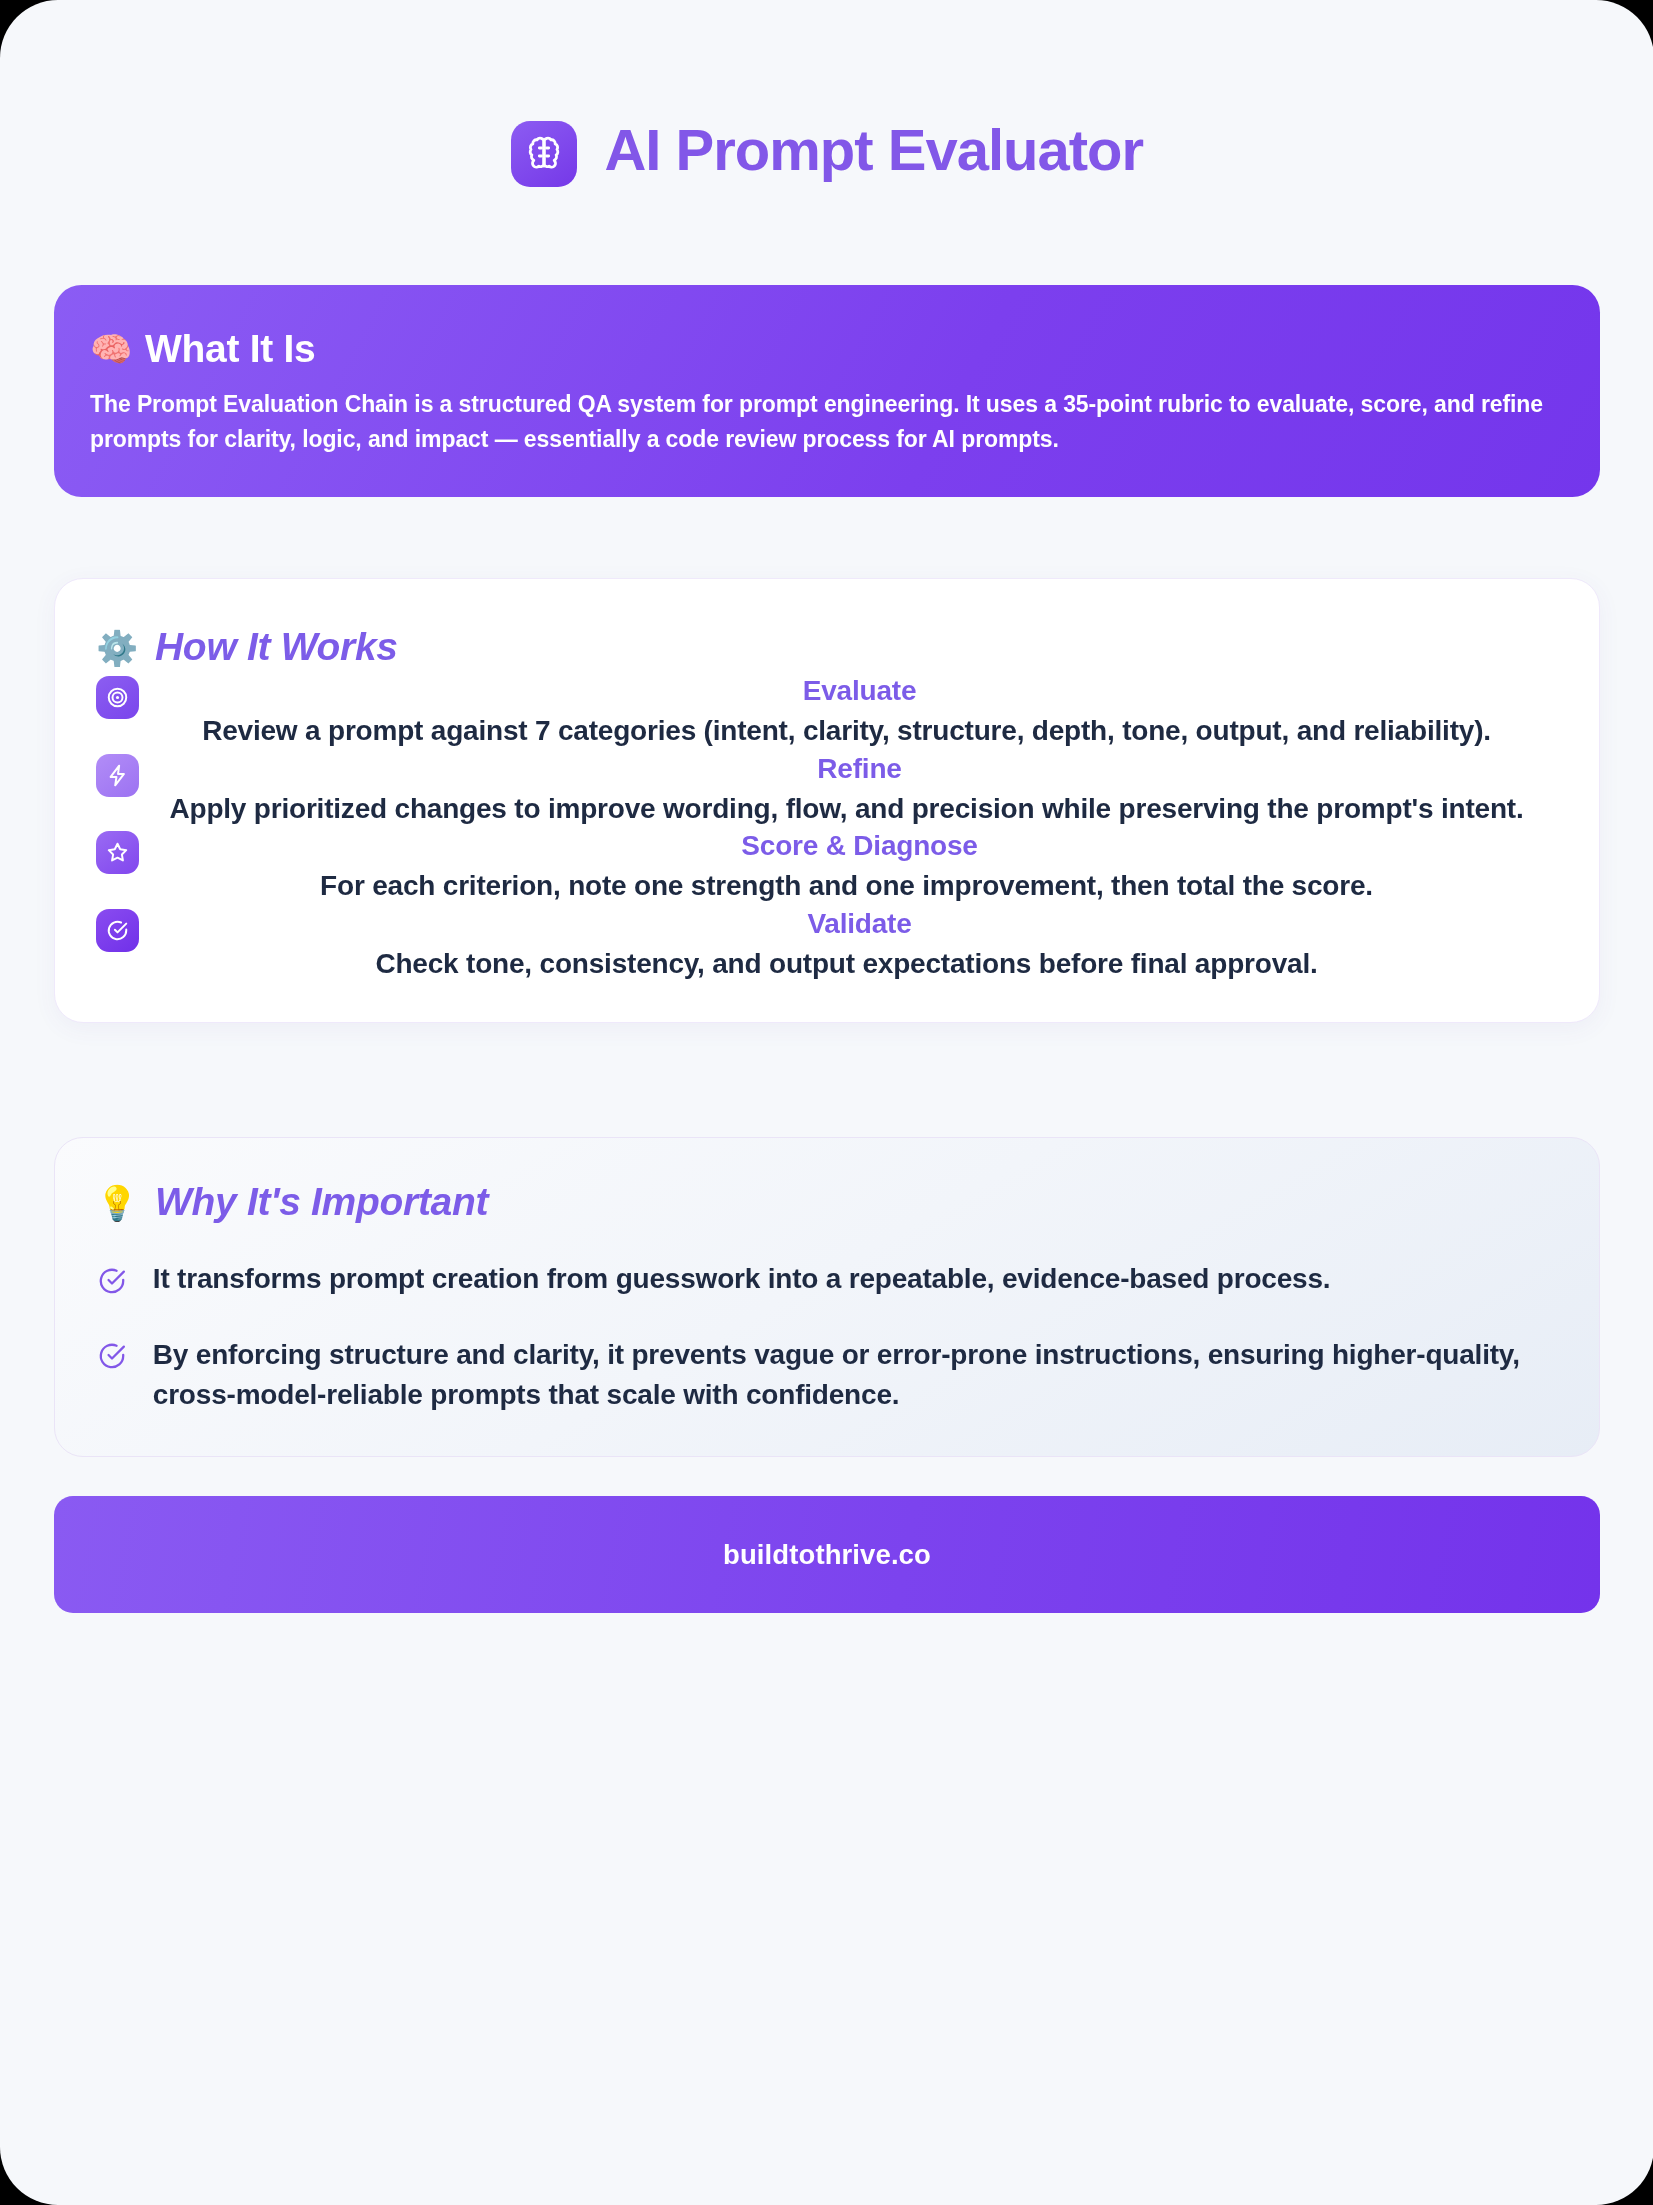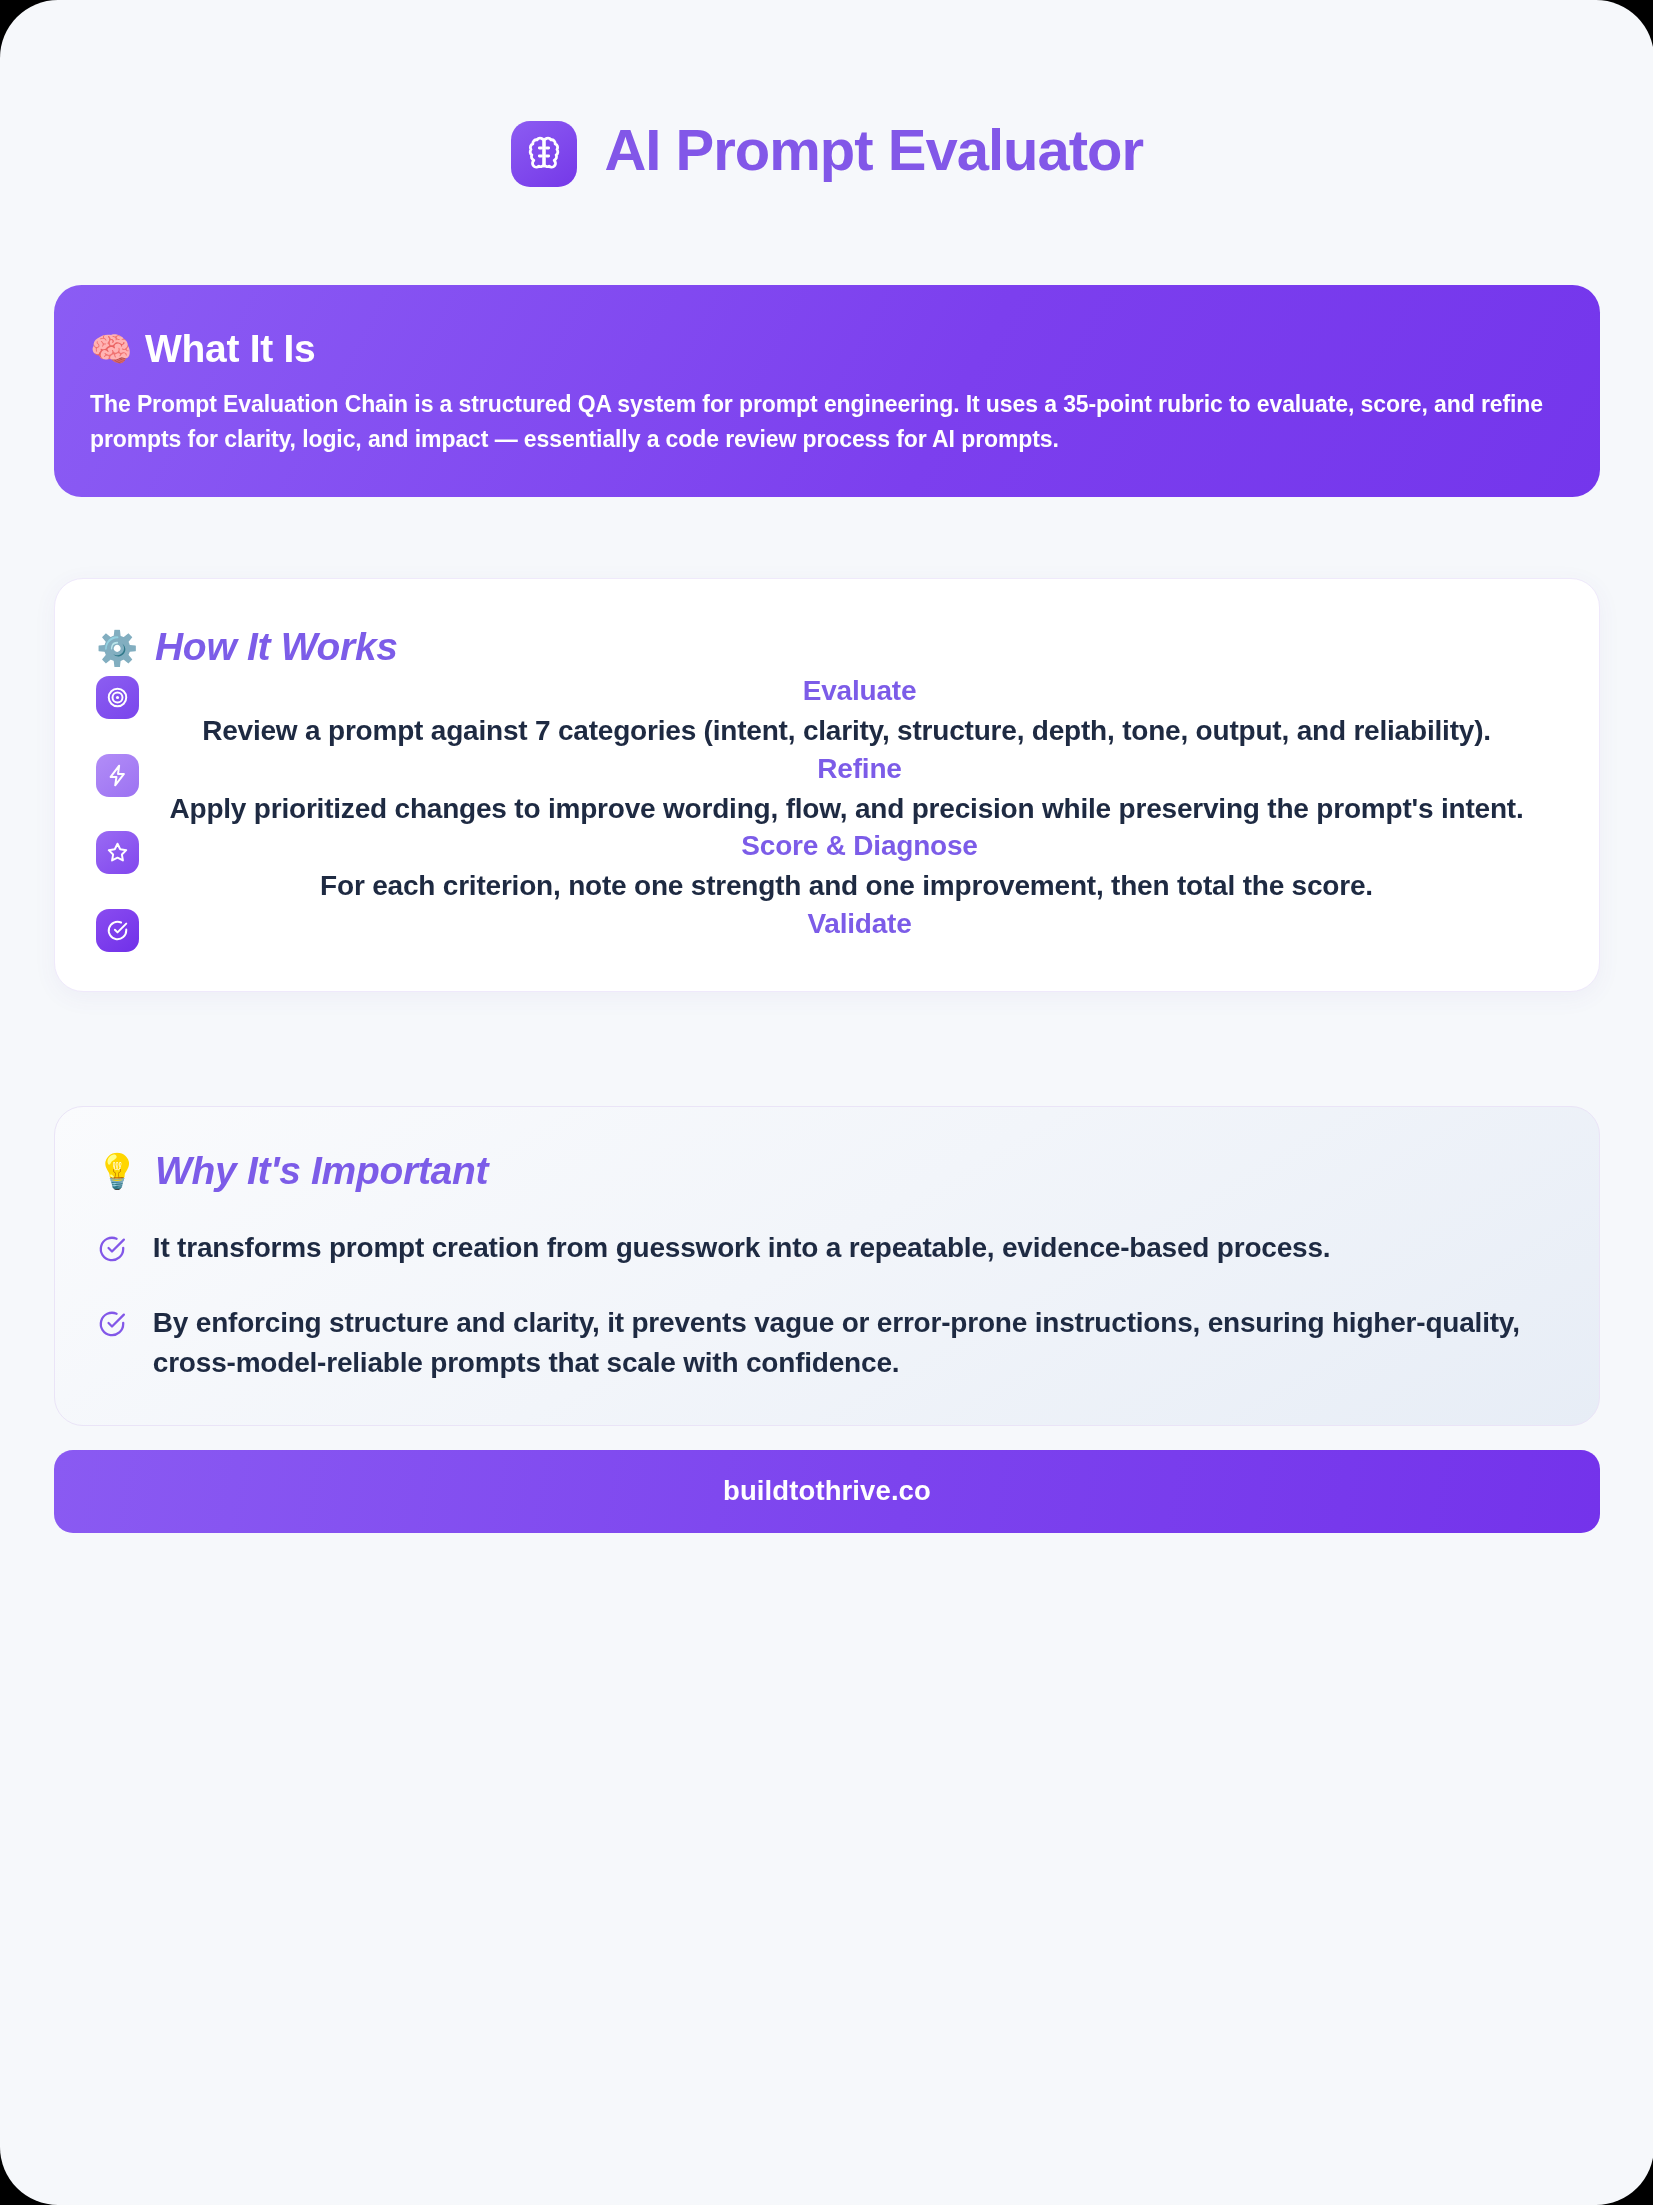--- a/index.html
+++ b/index.html
@@ -179,23 +179,23 @@
     font-size: 28px;
     font-weight: 700;
     color: #1E2A42;
     line-height: 1.44;
     letter-spacing: -0.2px;
     max-width: 1377px;
   }
 
   
   .footer-btn {
-    margin-top: 24px;
+    margin-top: 39px;
     border-radius: 19px;
-    height: 83px;
+    height: 117px;
     display: flex;
     align-items: center;
     justify-content: center;
     background: linear-gradient(100deg, #8A5AF2 0%, #7C43EE 55%, #7433EB 100%);
   }
   .footer-text {
     font-size: 27.5px;
     font-weight: 700;
     color: #FFFFFF;
     letter-spacing: 0.1px;
@@ -275,20 +275,21 @@
 
     <div class="step">
       <div class="step-badge" style="background: linear-gradient(145deg,#8A4CF0,#7030E9);">
         <svg width="25" height="25" viewBox="0 0 24 24" fill="none" stroke="#FFFFFF" stroke-width="1.9" stroke-linecap="round" stroke-linejoin="round">
           <path d="M20.4 11.1v.9a8.4 8.4 0 1 1-4.98-7.68"></path>
           <path d="M20.4 5.4L12 13.8l-2.5-2.5"></path>
         </svg>
       </div>
       <div class="step-text">
         <div class="step-title">Validate</div>
+        <div class="step-desc">Check tone, consistency, and output expectations before final approval.</div>
       </div>
     </div>
   </div>
 
   <div class="card card-why">
     <div class="sec-head why-head">
       <span class="sec-emoji">💡</span>
       <span class="sec-title-purple">Why It's Important</span>
     </div>
 

